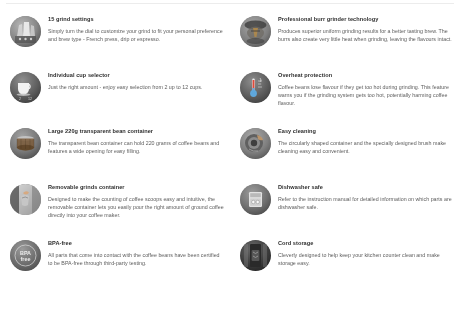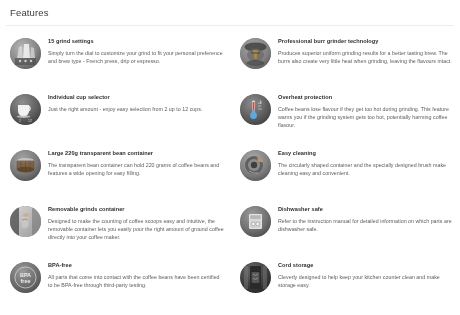--- a/index.html
+++ b/index.html
@@ -93,23 +93,20 @@
     color: #5c5c5c;
     line-height: 8.2px;
     letter-spacing: 0.02px;
   }
 </style>
 </head>
 <body>
 
 <div class="page">
 
-  <div class="header">
-    <div class="header-title">Features</div>
-  </div>
   <div class="header-rule"></div>
 
   <div class="features">
 
     <div class="feature">
       <div class="feature-icon">
         <svg viewBox="0 0 31 31">
           <defs>
             <radialGradient id="g1" cx="38%" cy="30%" r="80%">
               <stop offset="0%" stop-color="#b6b6b6"></stop>

